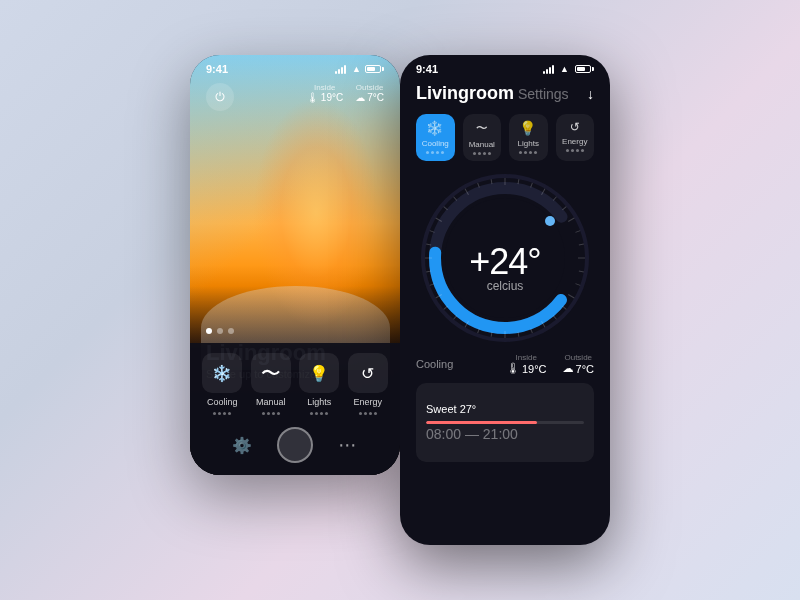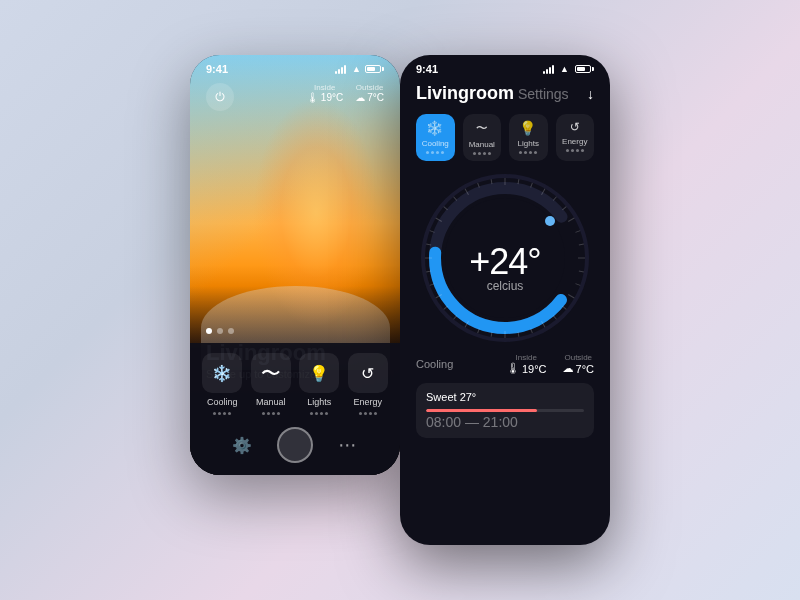--- a/index.html
+++ b/index.html
@@ -450,21 +450,21 @@
     .temp-presets {
       padding: 0 16px 8px;
       display: flex;
       gap: 10px;
     }
 
     .preset-item {
       flex: 1;
       background: rgba(255,255,255,0.06);
       border-radius: 10px;
-      padding: 8px 10px;
+      padding: 20px 10px;
     }
 
     .preset-name {
       color: white;
       font-size: 11px;
       font-weight: 500;
       margin-bottom: 6px;
     }
 
     .preset-bar-bg {

